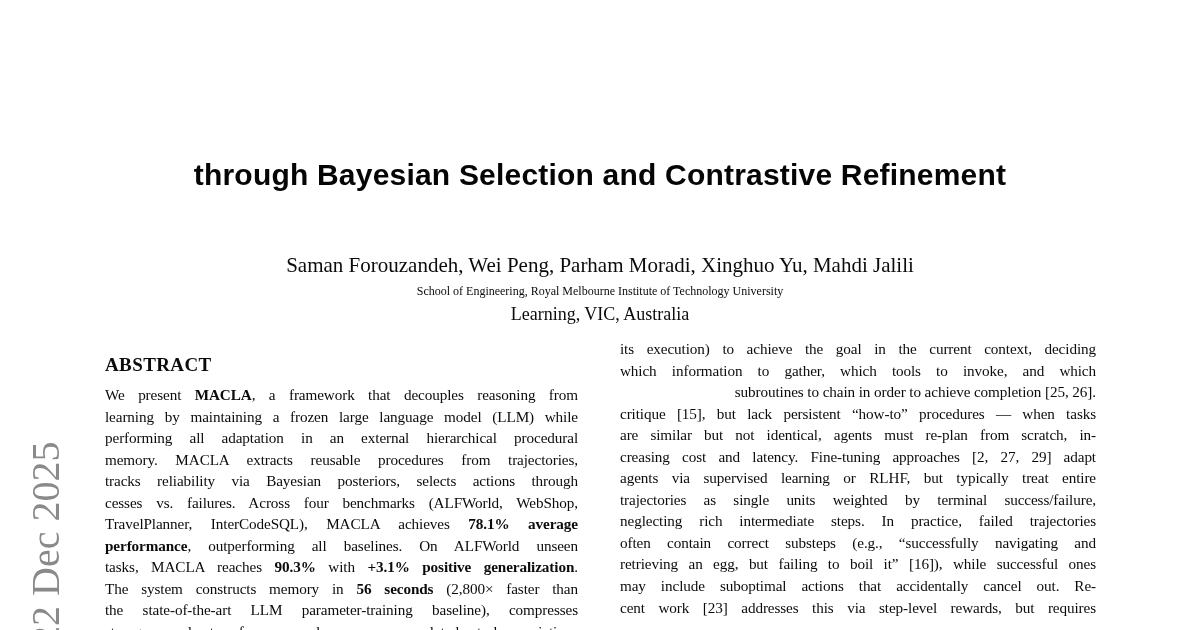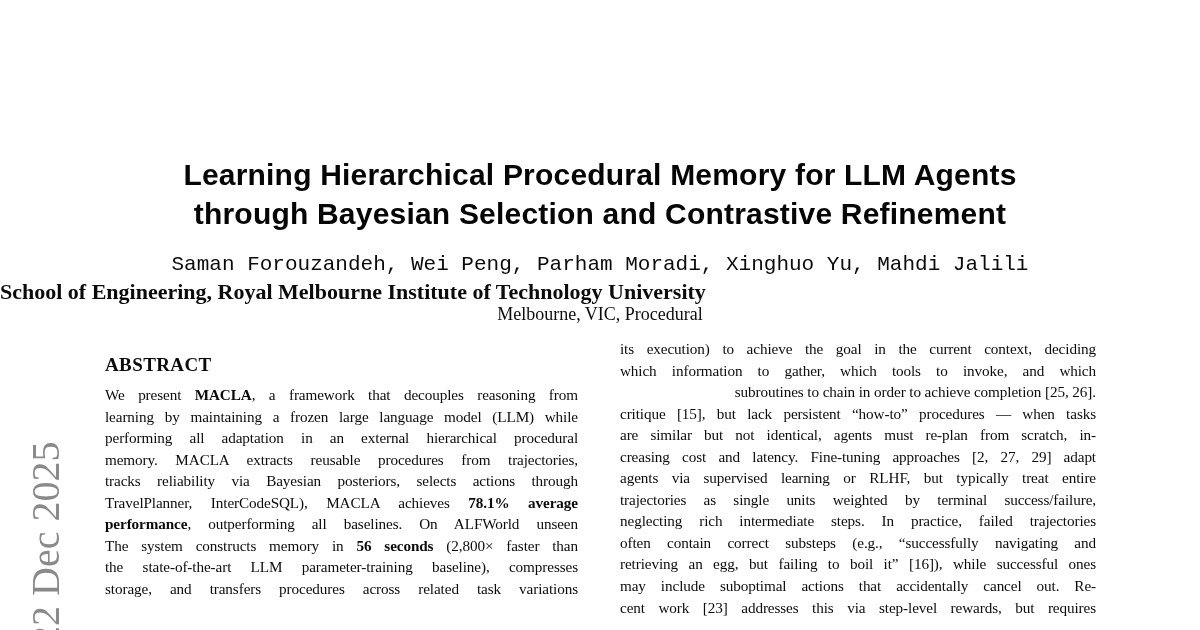--- a/index.html
+++ b/index.html
@@ -36,28 +36,27 @@
     letter-spacing: 0.2px;
     color: #050505;
   }
   .authors {
     position: absolute;
     left: 0; top: 252px; width: 1200px;
     text-align: center;
     font-size: 21px;
     line-height: 26px;
     color: #0b0b0b;
-    font-family: Liberation Mono, monospace;
   }
   .affil {
     position: absolute;
     left: 0; top: 280px; width: 1200px;
-    font-size: 22px;
+    text-align: center;
+    font-size: 12px;
     line-height: 23px;
-    font-weight: bold;
   }
   .loc {
     position: absolute;
     left: 0; top: 303px; width: 1200px;
     text-align: center;
     font-size: 18px;
     line-height: 23px;
   }
 
   
@@ -86,40 +85,41 @@
   .line.ind { text-indent: 17px; }
   .b { font-weight: 700; }
   .i { }
 </style>
 </head>
 <body>
 
 <div class="watermark">22 Dec 2025</div>
 
 <div class="title">
-  <div>Learning Hierarchical Procedural Memory for LLM Agents</div>
   <div>through Bayesian Selection and Contrastive Refinement</div>
 </div>
 
 <div class="authors">Saman Forouzandeh, Wei Peng, Parham Moradi, Xinghuo Yu, Mahdi Jalili</div>
 
 <div class="affil">School of Engineering, Royal Melbourne Institute of Technology University</div>
 
-<div class="loc">Melbourne, VIC, Procedural</div>
+<div class="loc">Learning, VIC, Australia</div>
 
 <section class="col col-left">
   <h2 class="abs-heading">ABSTRACT</h2>
   <div>
       <div class="line j"><span>We present </span><span class="b">MACLA</span><span>, a framework that decouples reasoning from</span></div>
       <div class="line j"><span>learning by maintaining a frozen large language model (LLM) while</span></div>
       <div class="line j"><span>performing all adaptation in an external hierarchical procedural</span></div>
       <div class="line j"><span>memory. MACLA extracts reusable procedures from trajectories,</span></div>
       <div class="line j"><span>tracks reliability via Bayesian posteriors, selects actions through</span></div>
+      <div class="line j"><span>cesses vs. failures. Across four benchmarks (ALFWorld, WebShop,</span></div>
       <div class="line j"><span>TravelPlanner, InterCodeSQL), MACLA achieves </span><span class="b">78.1% average</span></div>
       <div class="line j"><span class="b">performance</span><span>, outperforming all baselines. On ALFWorld unseen</span></div>
+      <div class="line j"><span>tasks, MACLA reaches </span><span class="b">90.3%</span><span> with </span><span class="b">+3.1% positive generalization</span><span>.</span></div>
       <div class="line j"><span>The system constructs memory in </span><span class="b">56 seconds</span><span> (2,800× faster than</span></div>
       <div class="line j"><span>the state-of-the-art LLM parameter-training baseline), compresses</span></div>
       <div class="line j"><span>storage, and transfers procedures across related task variations</span></div>
     </div>
 </section>
 
 <section class="col col-right">
   <div>
       <div class="line j"><span>its execution) to achieve the goal in the current context, deciding</span></div>
       <div class="line j"><span>which information to gather, which tools to invoke, and which</span></div>

